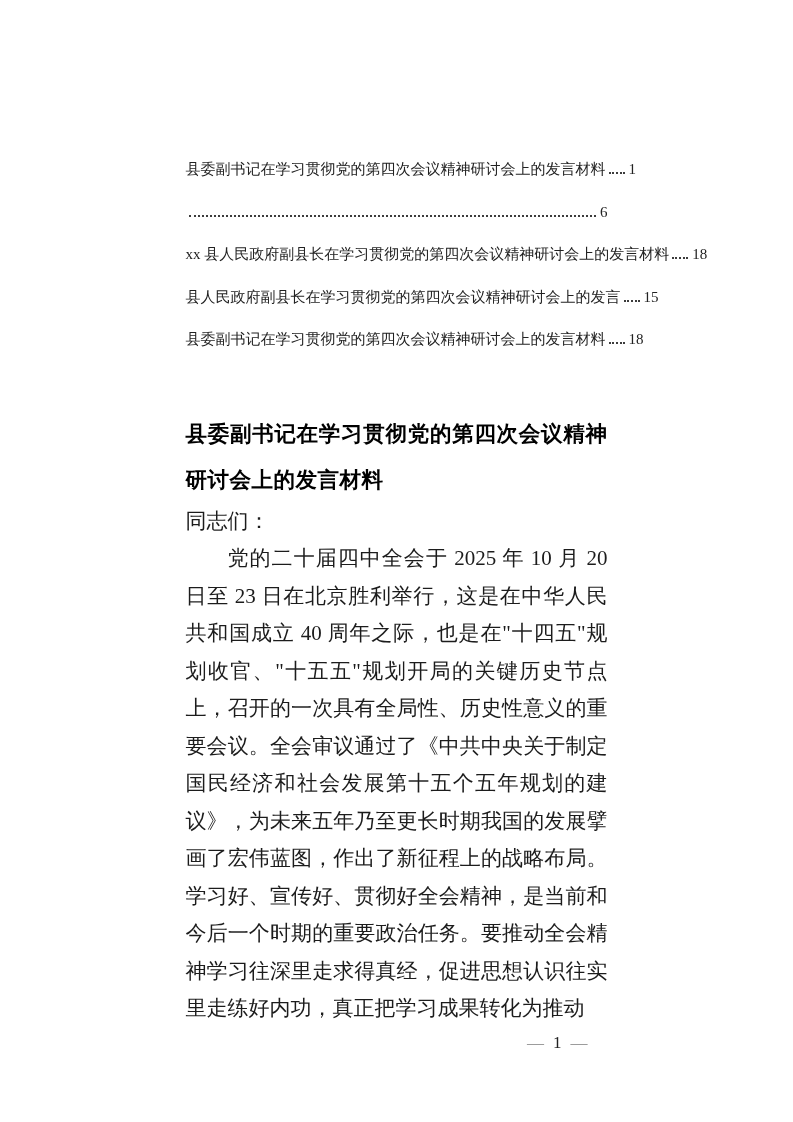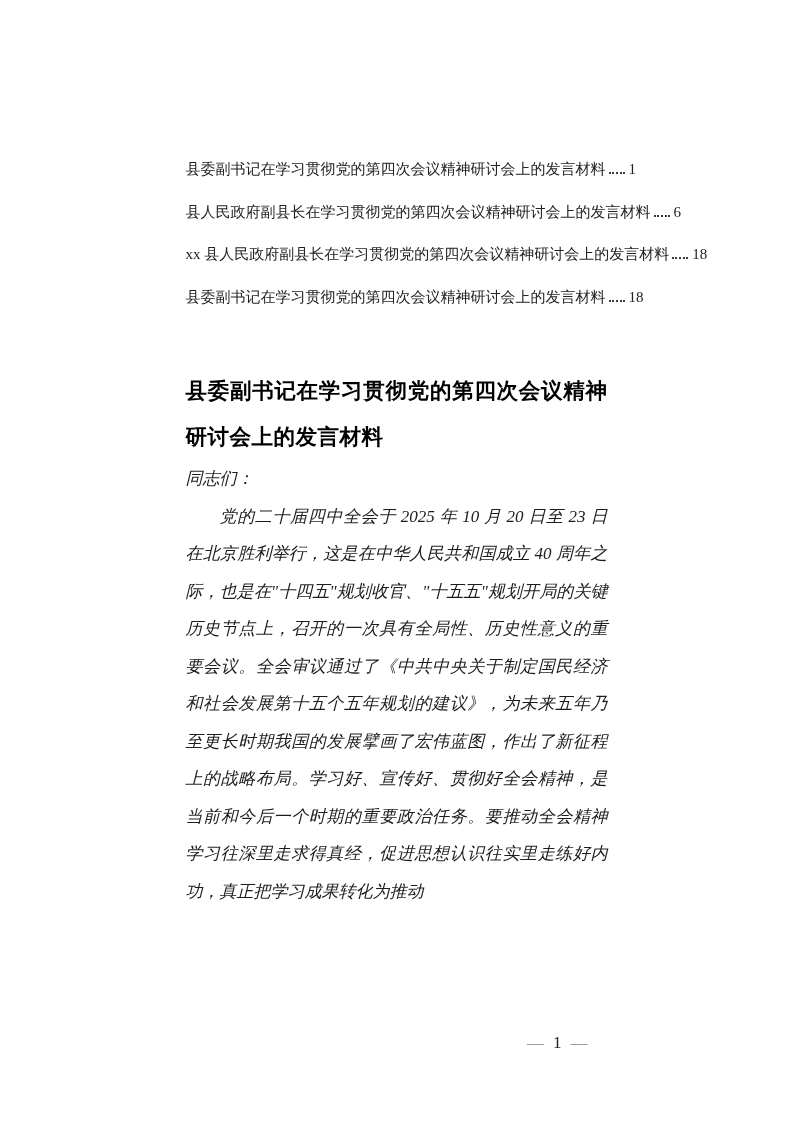--- a/index.html
+++ b/index.html
@@ -57,26 +57,25 @@
     letter-spacing: 0.5px;
   }
   .salutation {
     margin: 57px 0 0 0;
     font-size: 18px;
     line-height: 37.5px;
     color: #1c1c1c;
   }
   .body-text p {
     margin: 0;
-    font-size: 17px;
+    font-size: 21px;
     line-height: 37.5px;
     text-align: justify;
     text-indent: 2em;
     color: #1c1c1c;
-    font-style: italic;
   }
   
   .page-footer {
     position: absolute;
     top: 1033px;
     right: 124px;
     font-size: 17px;
     line-height: 20px;
     white-space: nowrap;
   }
@@ -93,28 +92,32 @@
 
 <div class="page">
 
   <div class="toc">
     <div class="toc-entry">
       <span class="toc-title">县委副书记在学习贯彻党的第四次会议精神研讨会上的发言材料</span>
       <span class="toc-leader"></span>
       <span class="toc-page">1</span>
     </div>
     <div class="toc-entry">
-      <span class="toc-title">县人民政府副县长在学习贯彻党的第四次会议精神研讨会上的发言材料</span>
       <span class="toc-leader"></span>
       <span class="toc-page">6</span>
     </div>
     <div class="toc-entry">
       <span class="toc-title">xx 县人民政府副县长在学习贯彻党的第四次会议精神研讨会上的发言材料</span>
       <span class="toc-leader"></span>
       <span class="toc-page">18</span>
+    </div>
+    <div class="toc-entry">
+      <span class="toc-title">县人民政府副县长在学习贯彻党的第四次会议精神研讨会上的发言</span>
+      <span class="toc-leader"></span>
+      <span class="toc-page">15</span>
     </div>
     <div class="toc-entry">
       <span class="toc-title">县委副书记在学习贯彻党的第四次会议精神研讨会上的发言材料</span>
       <span class="toc-leader"></span>
       <span class="toc-page">18</span>
     </div>
   </div>
 
   <h1 class="doc-title">县委副书记在学习贯彻党的第四次会议精神研讨会上的发言材料</h1>
 

